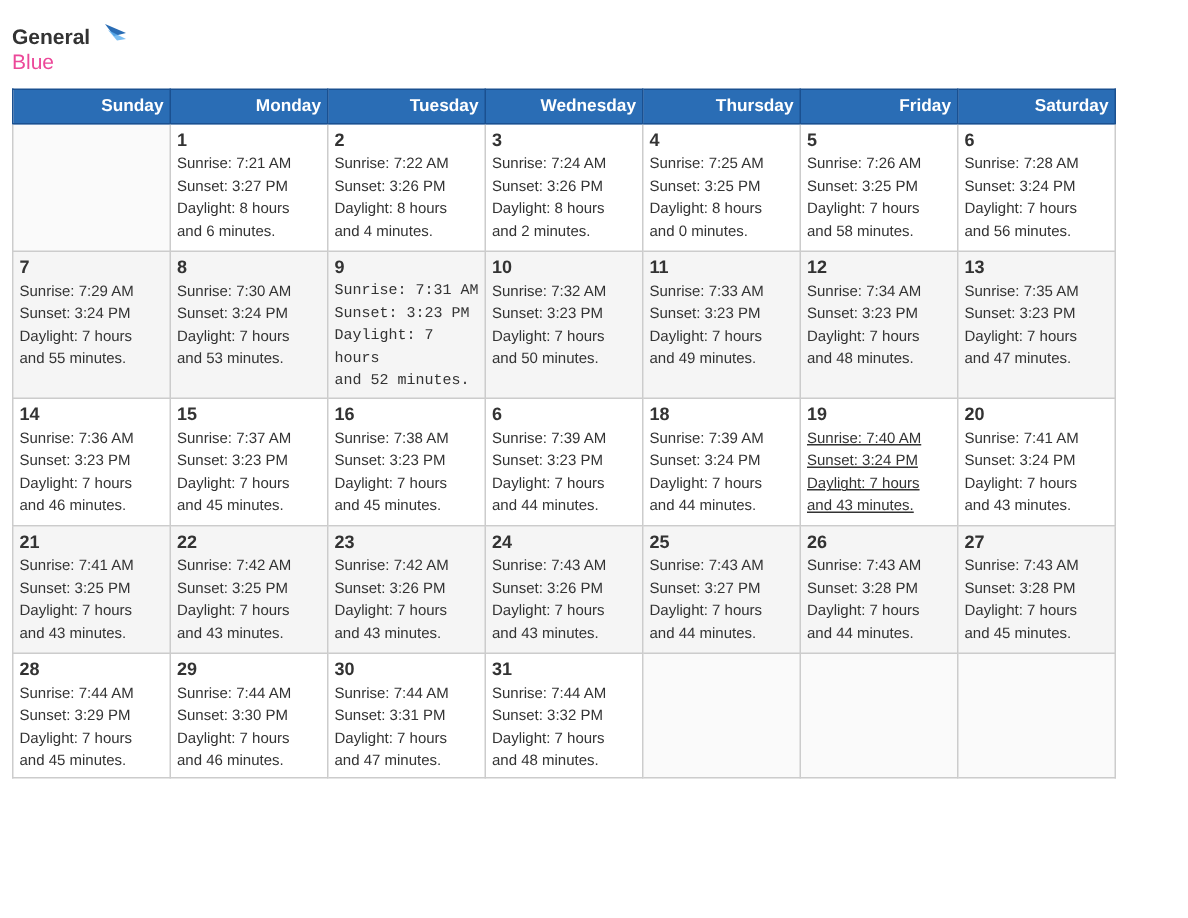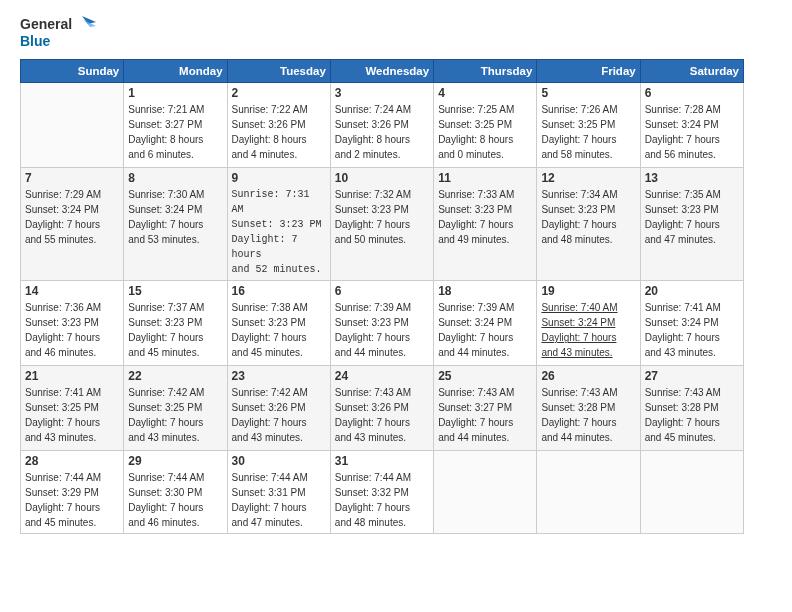--- a/index.html
+++ b/index.html
@@ -6,21 +6,21 @@
     body {
       font-family: Arial, sans-serif;
       background: #fff;
       width: 792px;
       height: 612px;
       overflow: hidden;
     }
     .page {
       width: 764px;
       height: 612px;
-      padding: 16px 20px 12px 20px;
+      padding: 16px 20px 12px 8px;
       background: #fff;
     }
     .header {
       display: flex;
       justify-content: space-between;
       align-items: flex-start;
       margin-bottom: 10px;
     }
     .logo {
       display: flex;
@@ -91,21 +91,21 @@
   <div class="header">
     <div class="logo">
     <div style="display:flex;flex-direction:column;align-items:flex-start;line-height:1.1;">
       <div style="display:flex;align-items:center;gap:2px;">
         <span style="font-size:14px;font-weight:bold;color:#333;">General</span>
         <svg width="22" height="18" viewBox="0 0 22 18">
           <polygon points="8,0 22,6 14,8" fill="#2a6db5"></polygon>
           <polygon points="10,4 22,10 16,11" fill="#5aaeef" opacity="0.8"></polygon>
         </svg>
       </div>
-      <span style="font-size:14px;font-weight:bold;color:#0369a1;">Blue</span>
+      <span style="font-size:14px;font-weight:normal;color:#ec4899;">Blue</span>
     </div>
   </div>
     <div class="title-block">
       <div class="month-title"></div>
       <div class="location"></div>
     </div>
   </div>
 
   <table class="calendar">
     <thead>

